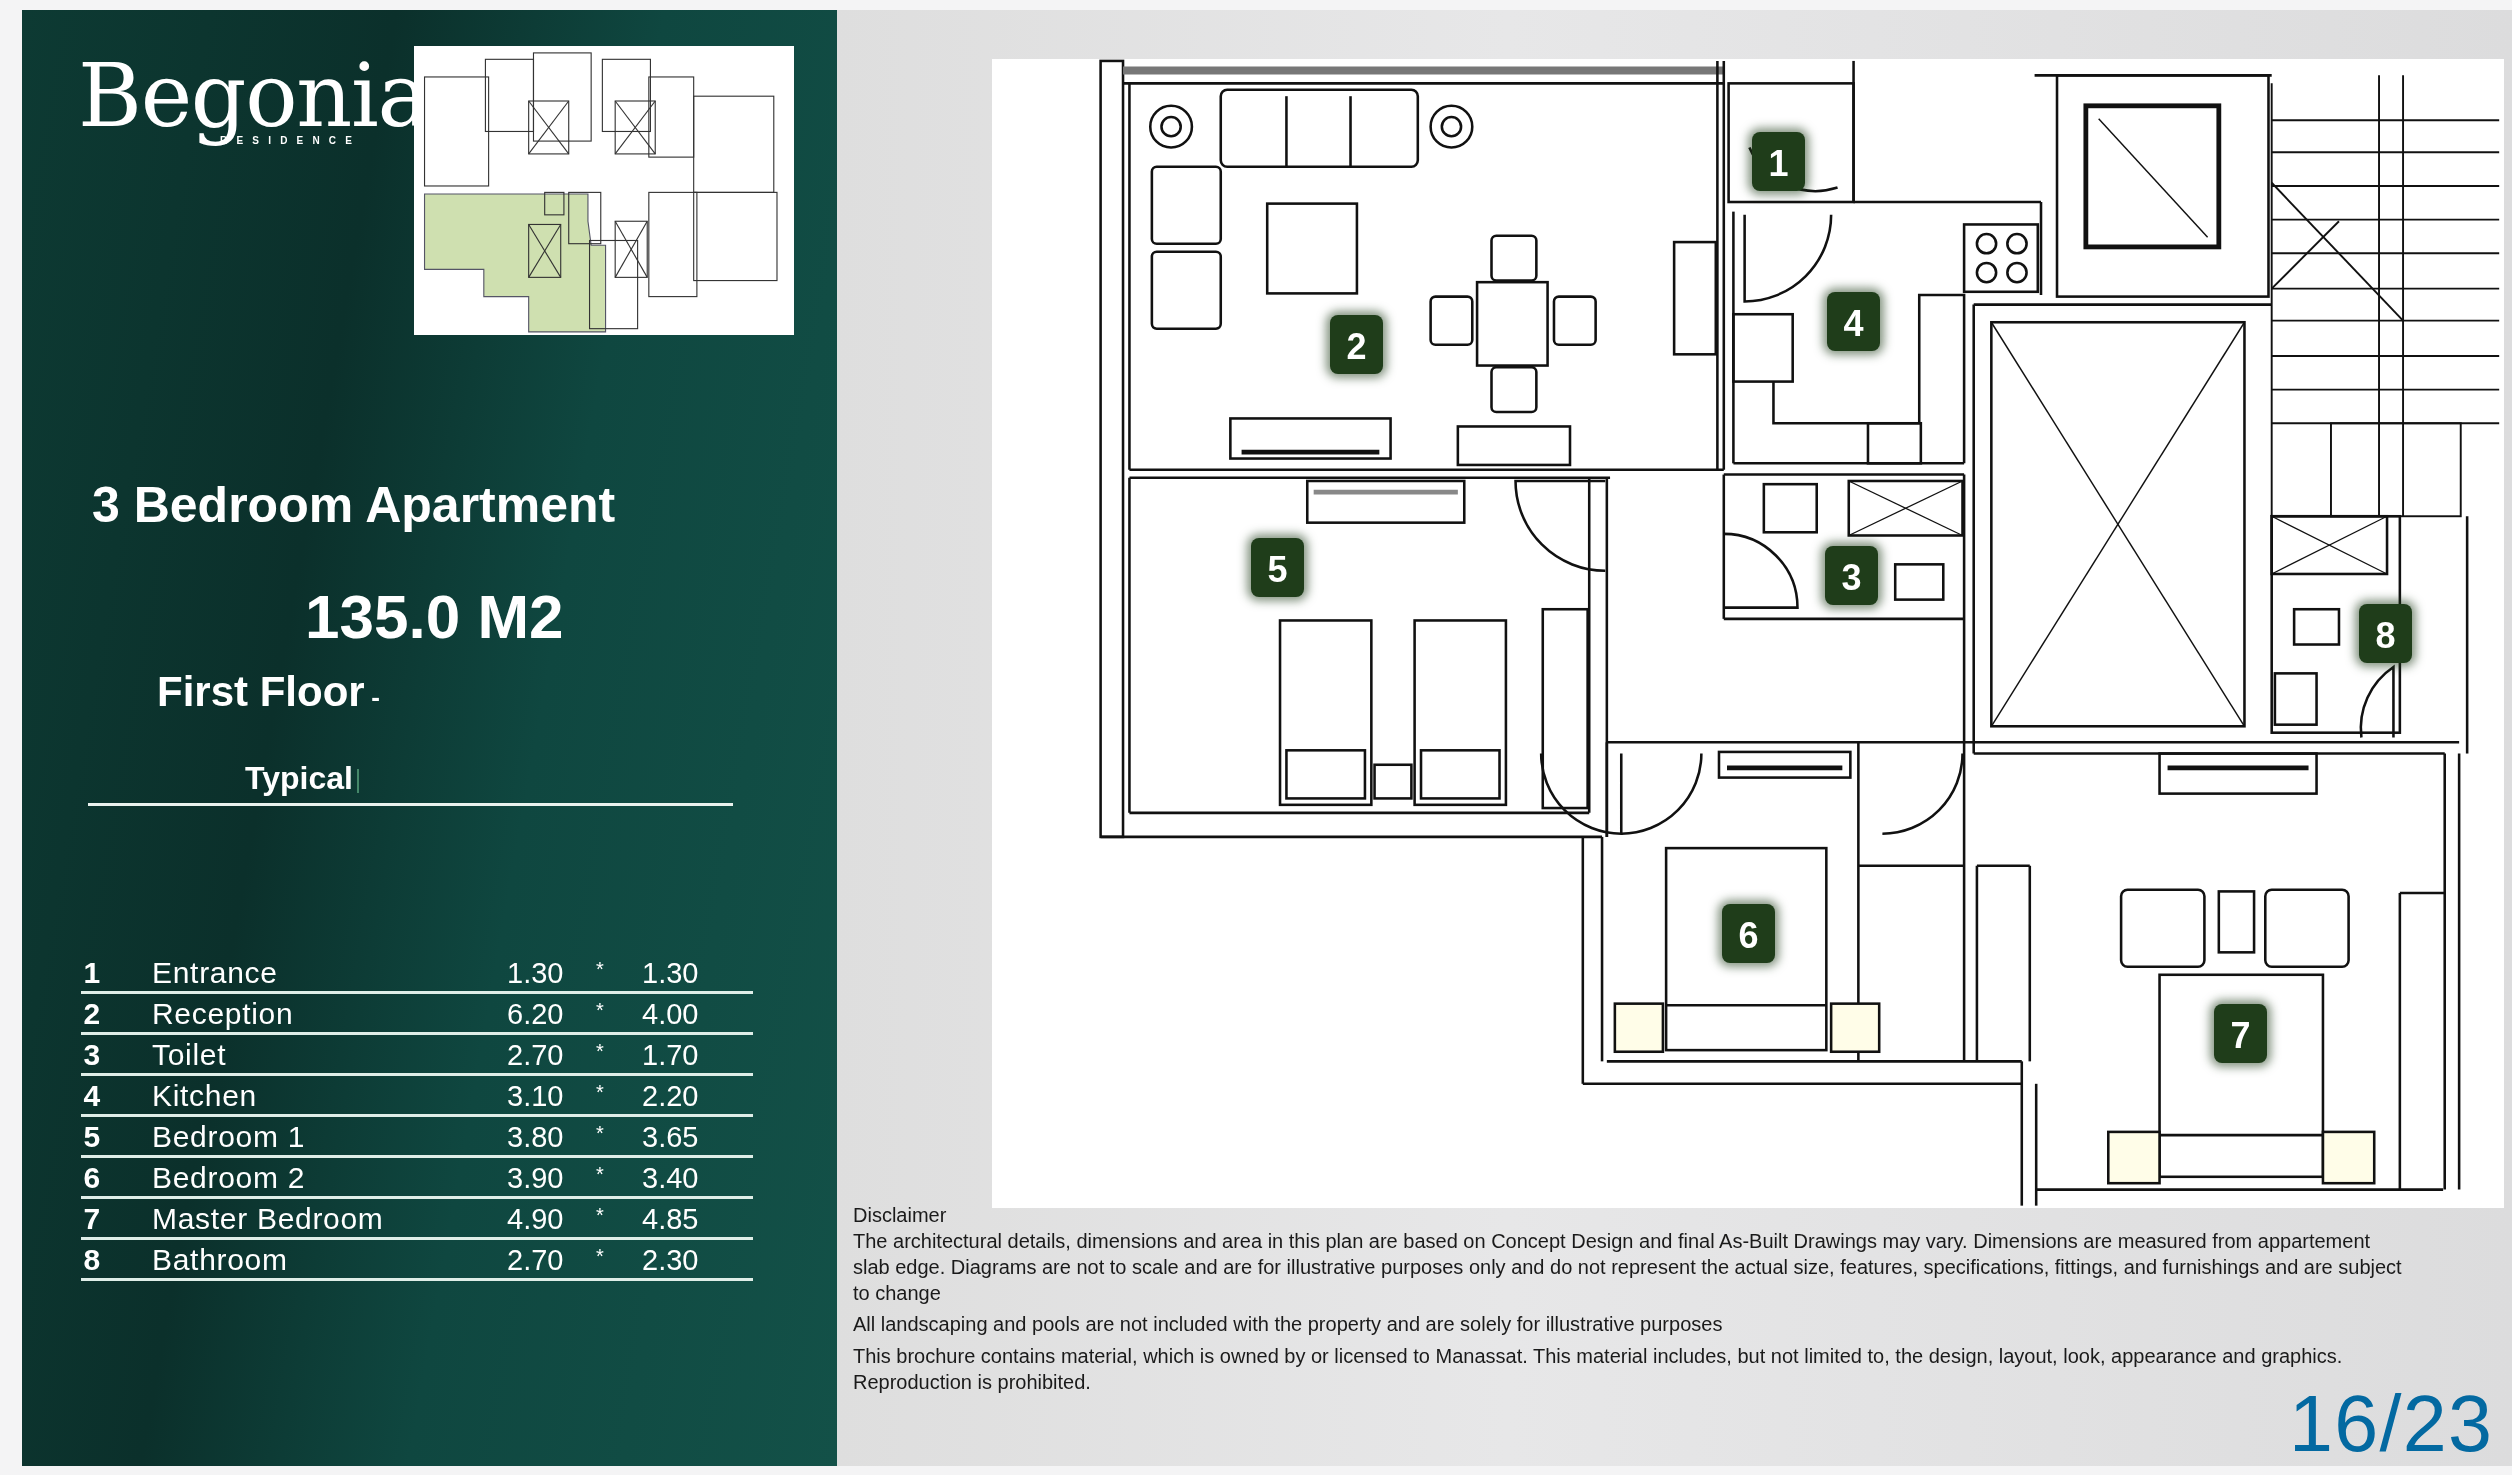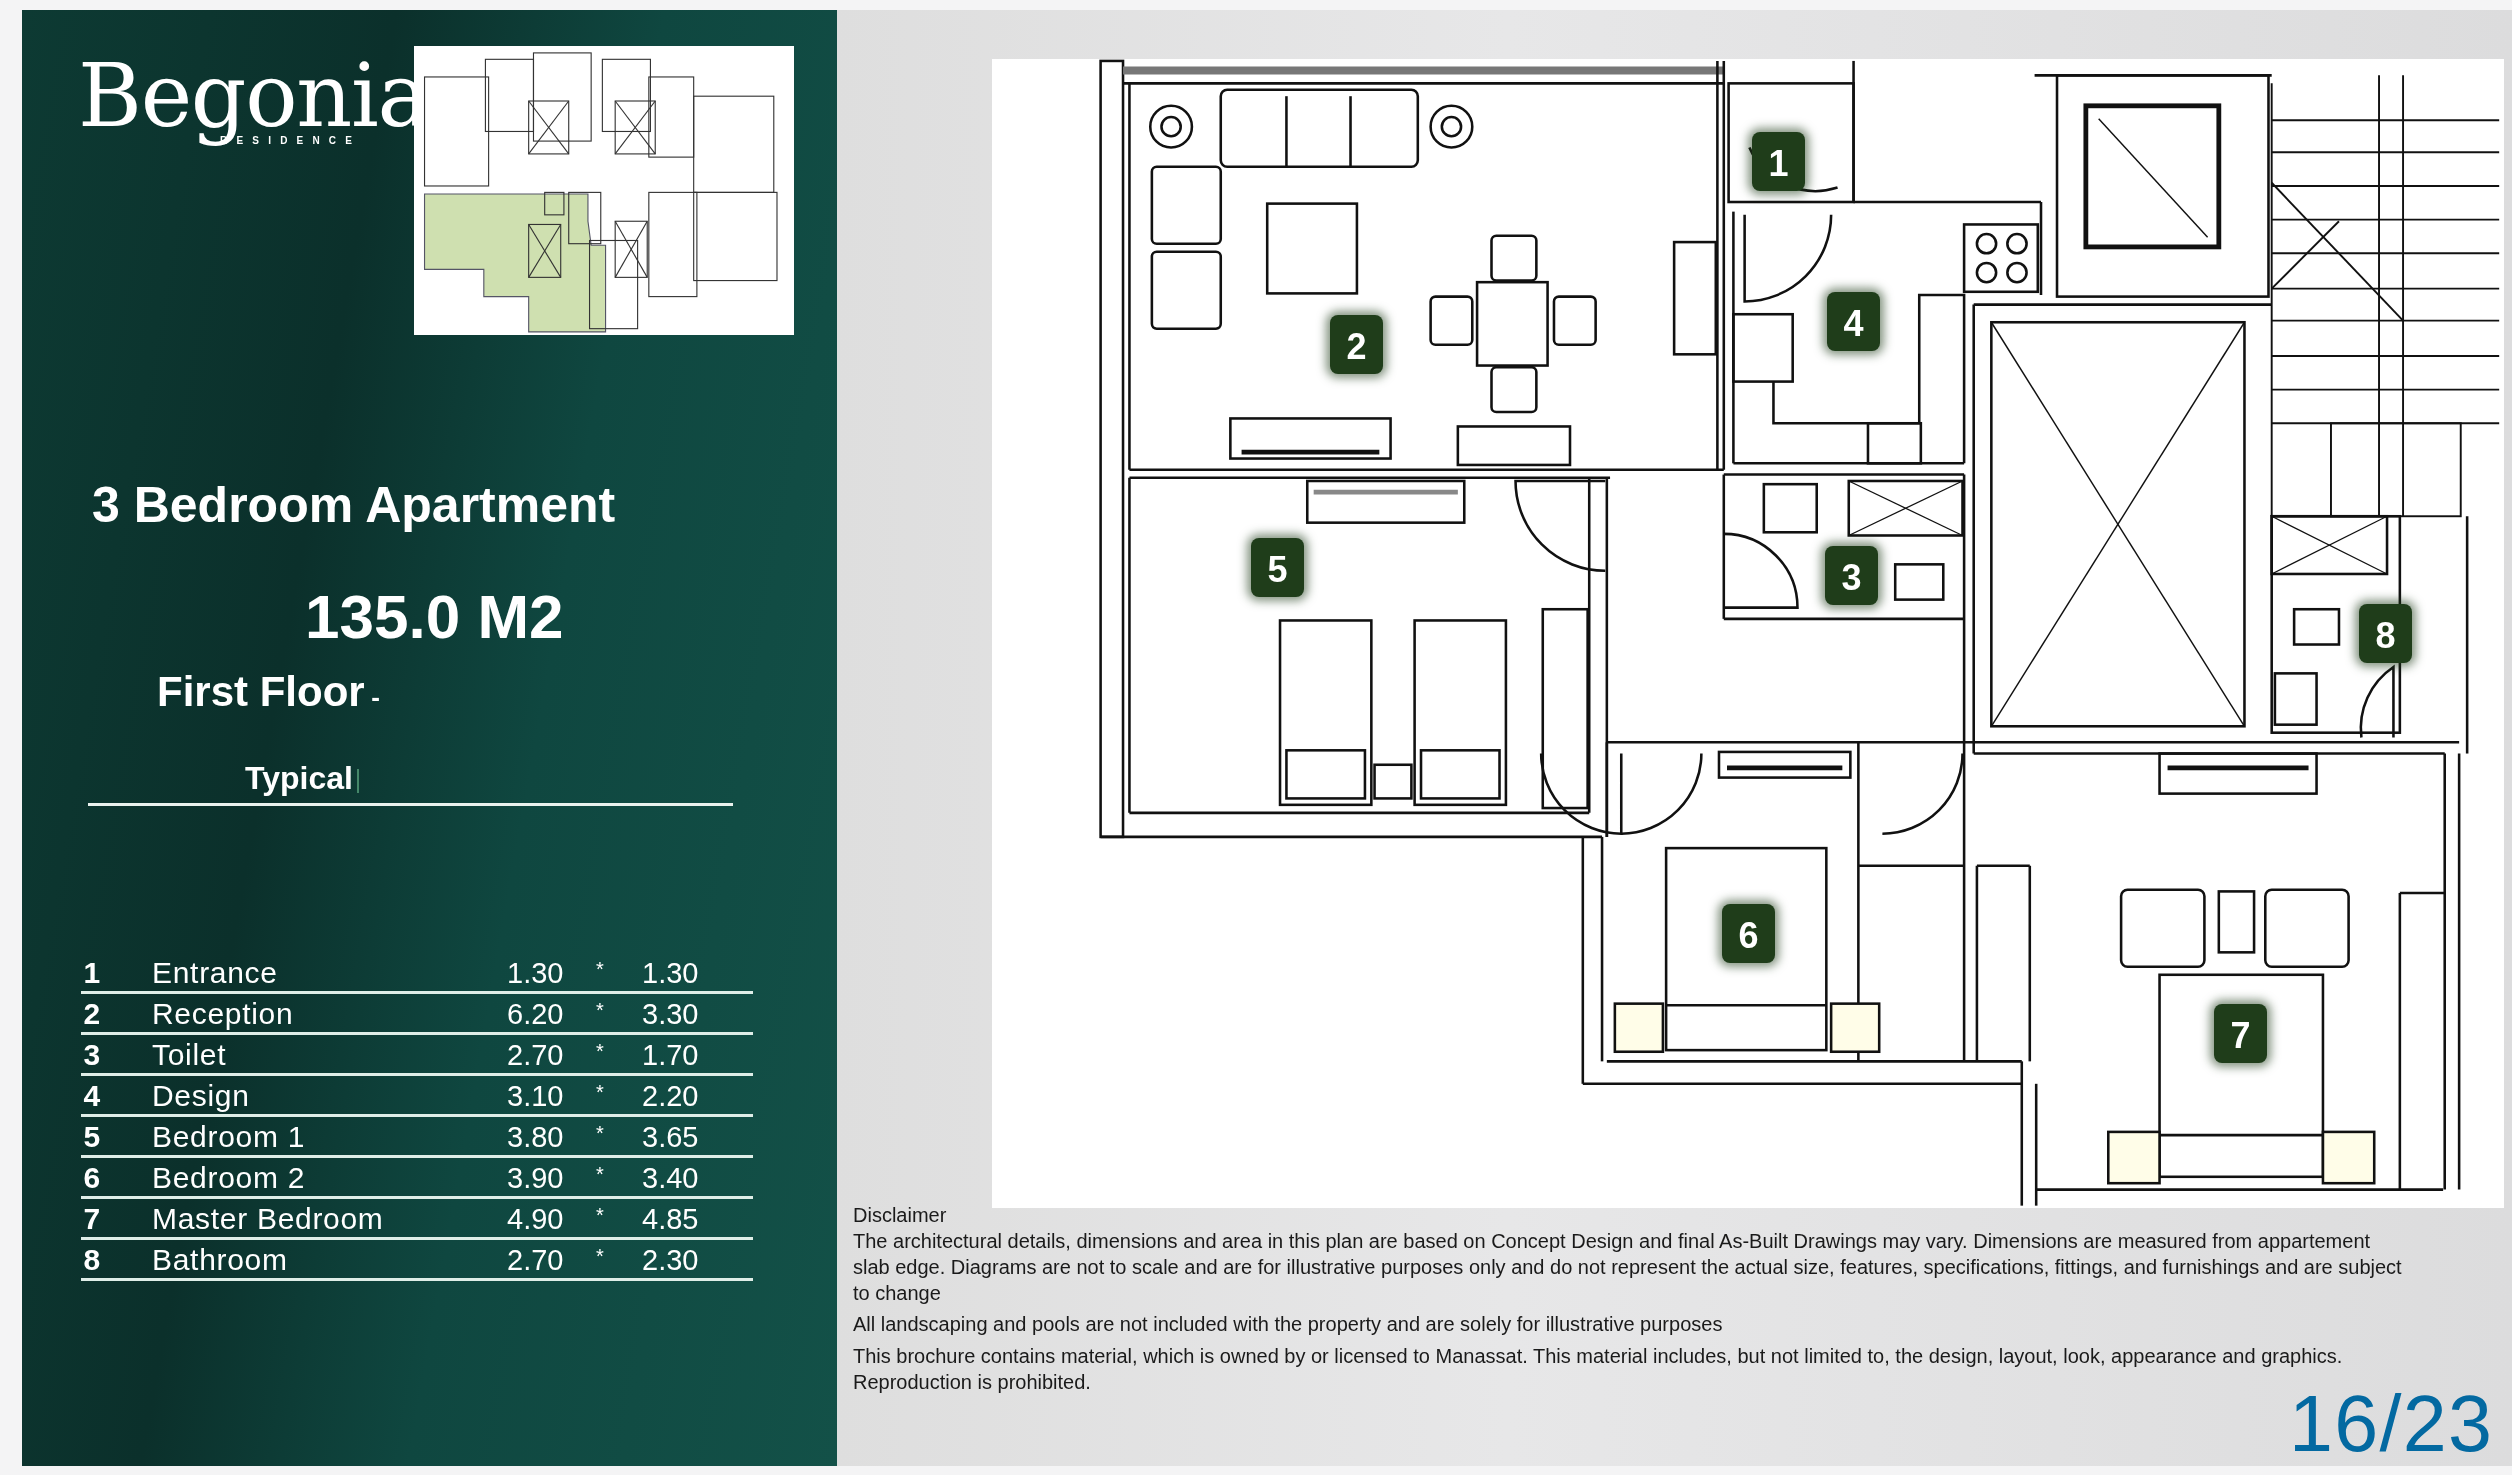--- a/index.html
+++ b/index.html
@@ -61,32 +61,32 @@
       <span class="r-name">Entrance</span>
       <span class="r-w">1.30</span>
       <span class="r-x">*</span>
       <span class="r-l">1.30</span>
     </div>
   <div class="room-row">
       <span class="r-num">2</span>
       <span class="r-name">Reception</span>
       <span class="r-w">6.20</span>
       <span class="r-x">*</span>
-      <span class="r-l">3.30</span>
+      <span class="r-l">4.00</span>
     </div>
   <div class="room-row">
       <span class="r-num">3</span>
       <span class="r-name">Toilet</span>
       <span class="r-w">2.70</span>
       <span class="r-x">*</span>
       <span class="r-l">1.70</span>
     </div>
   <div class="room-row">
       <span class="r-num">4</span>
-      <span class="r-name">Design</span>
+      <span class="r-name">Kitchen</span>
       <span class="r-w">3.10</span>
       <span class="r-x">*</span>
       <span class="r-l">2.20</span>
     </div>
   <div class="room-row">
       <span class="r-num">5</span>
       <span class="r-name">Bedroom 1</span>
       <span class="r-w">3.80</span>
       <span class="r-x">*</span>
       <span class="r-l">3.65</span>

